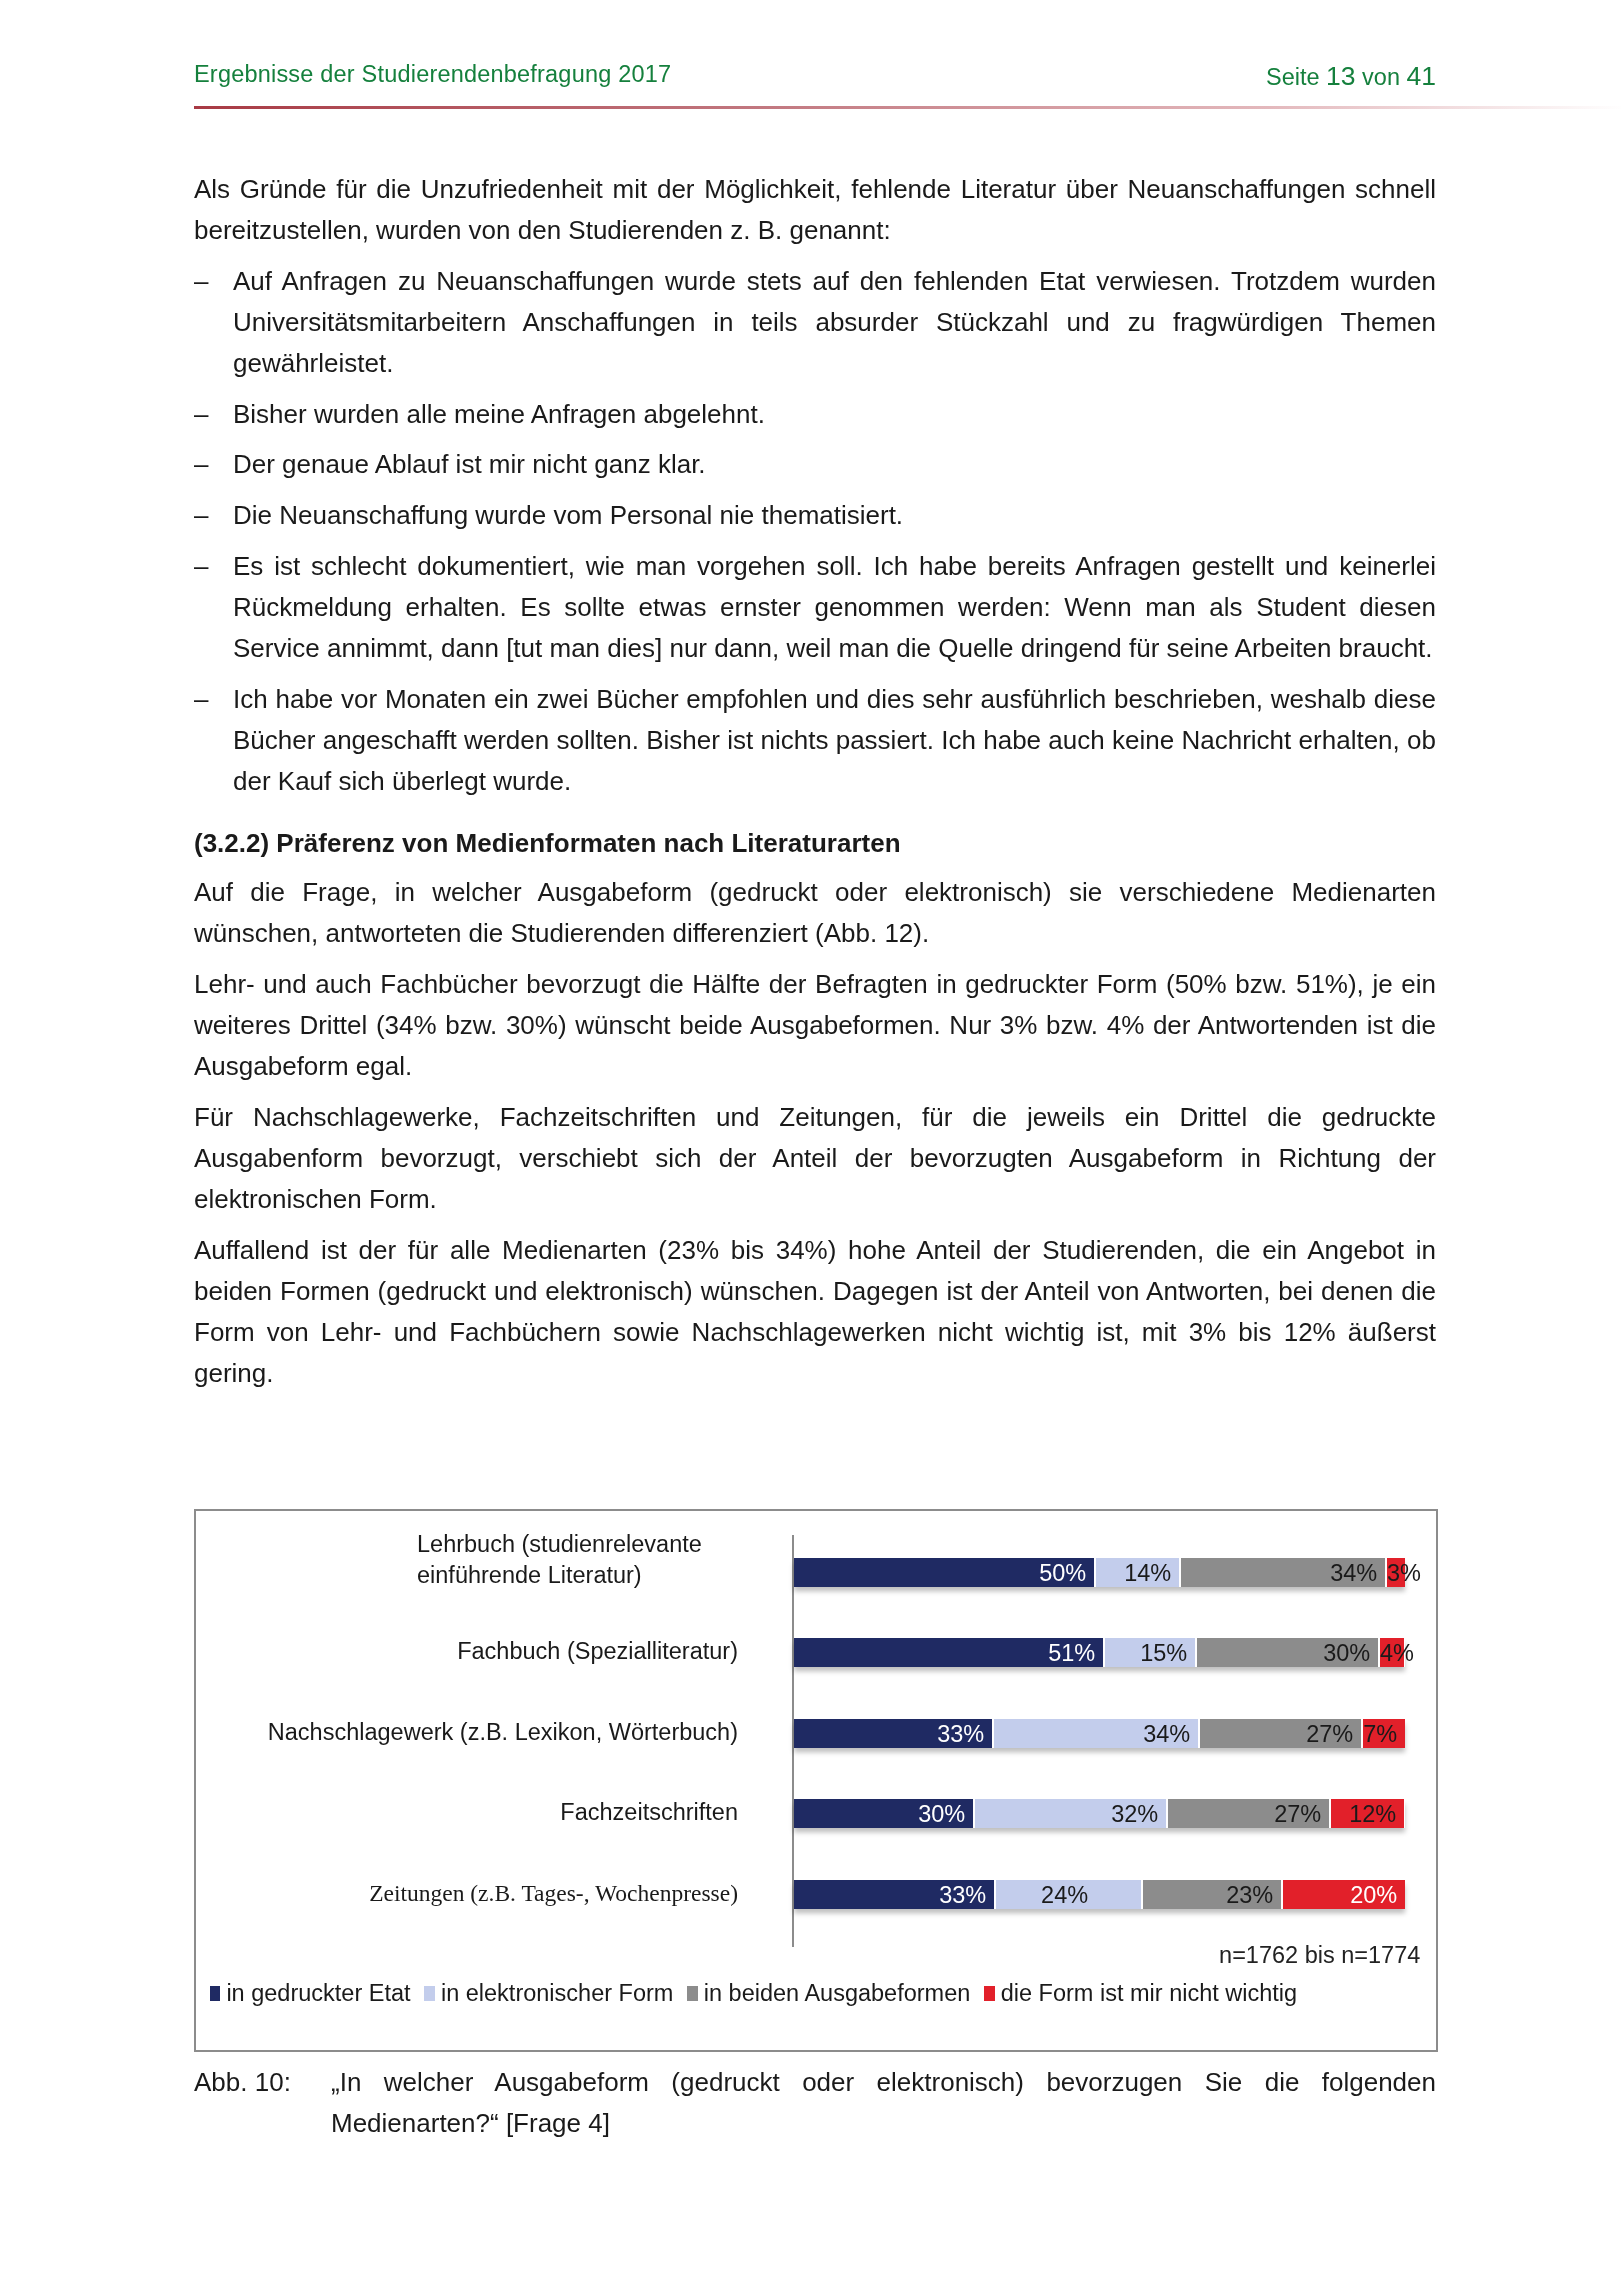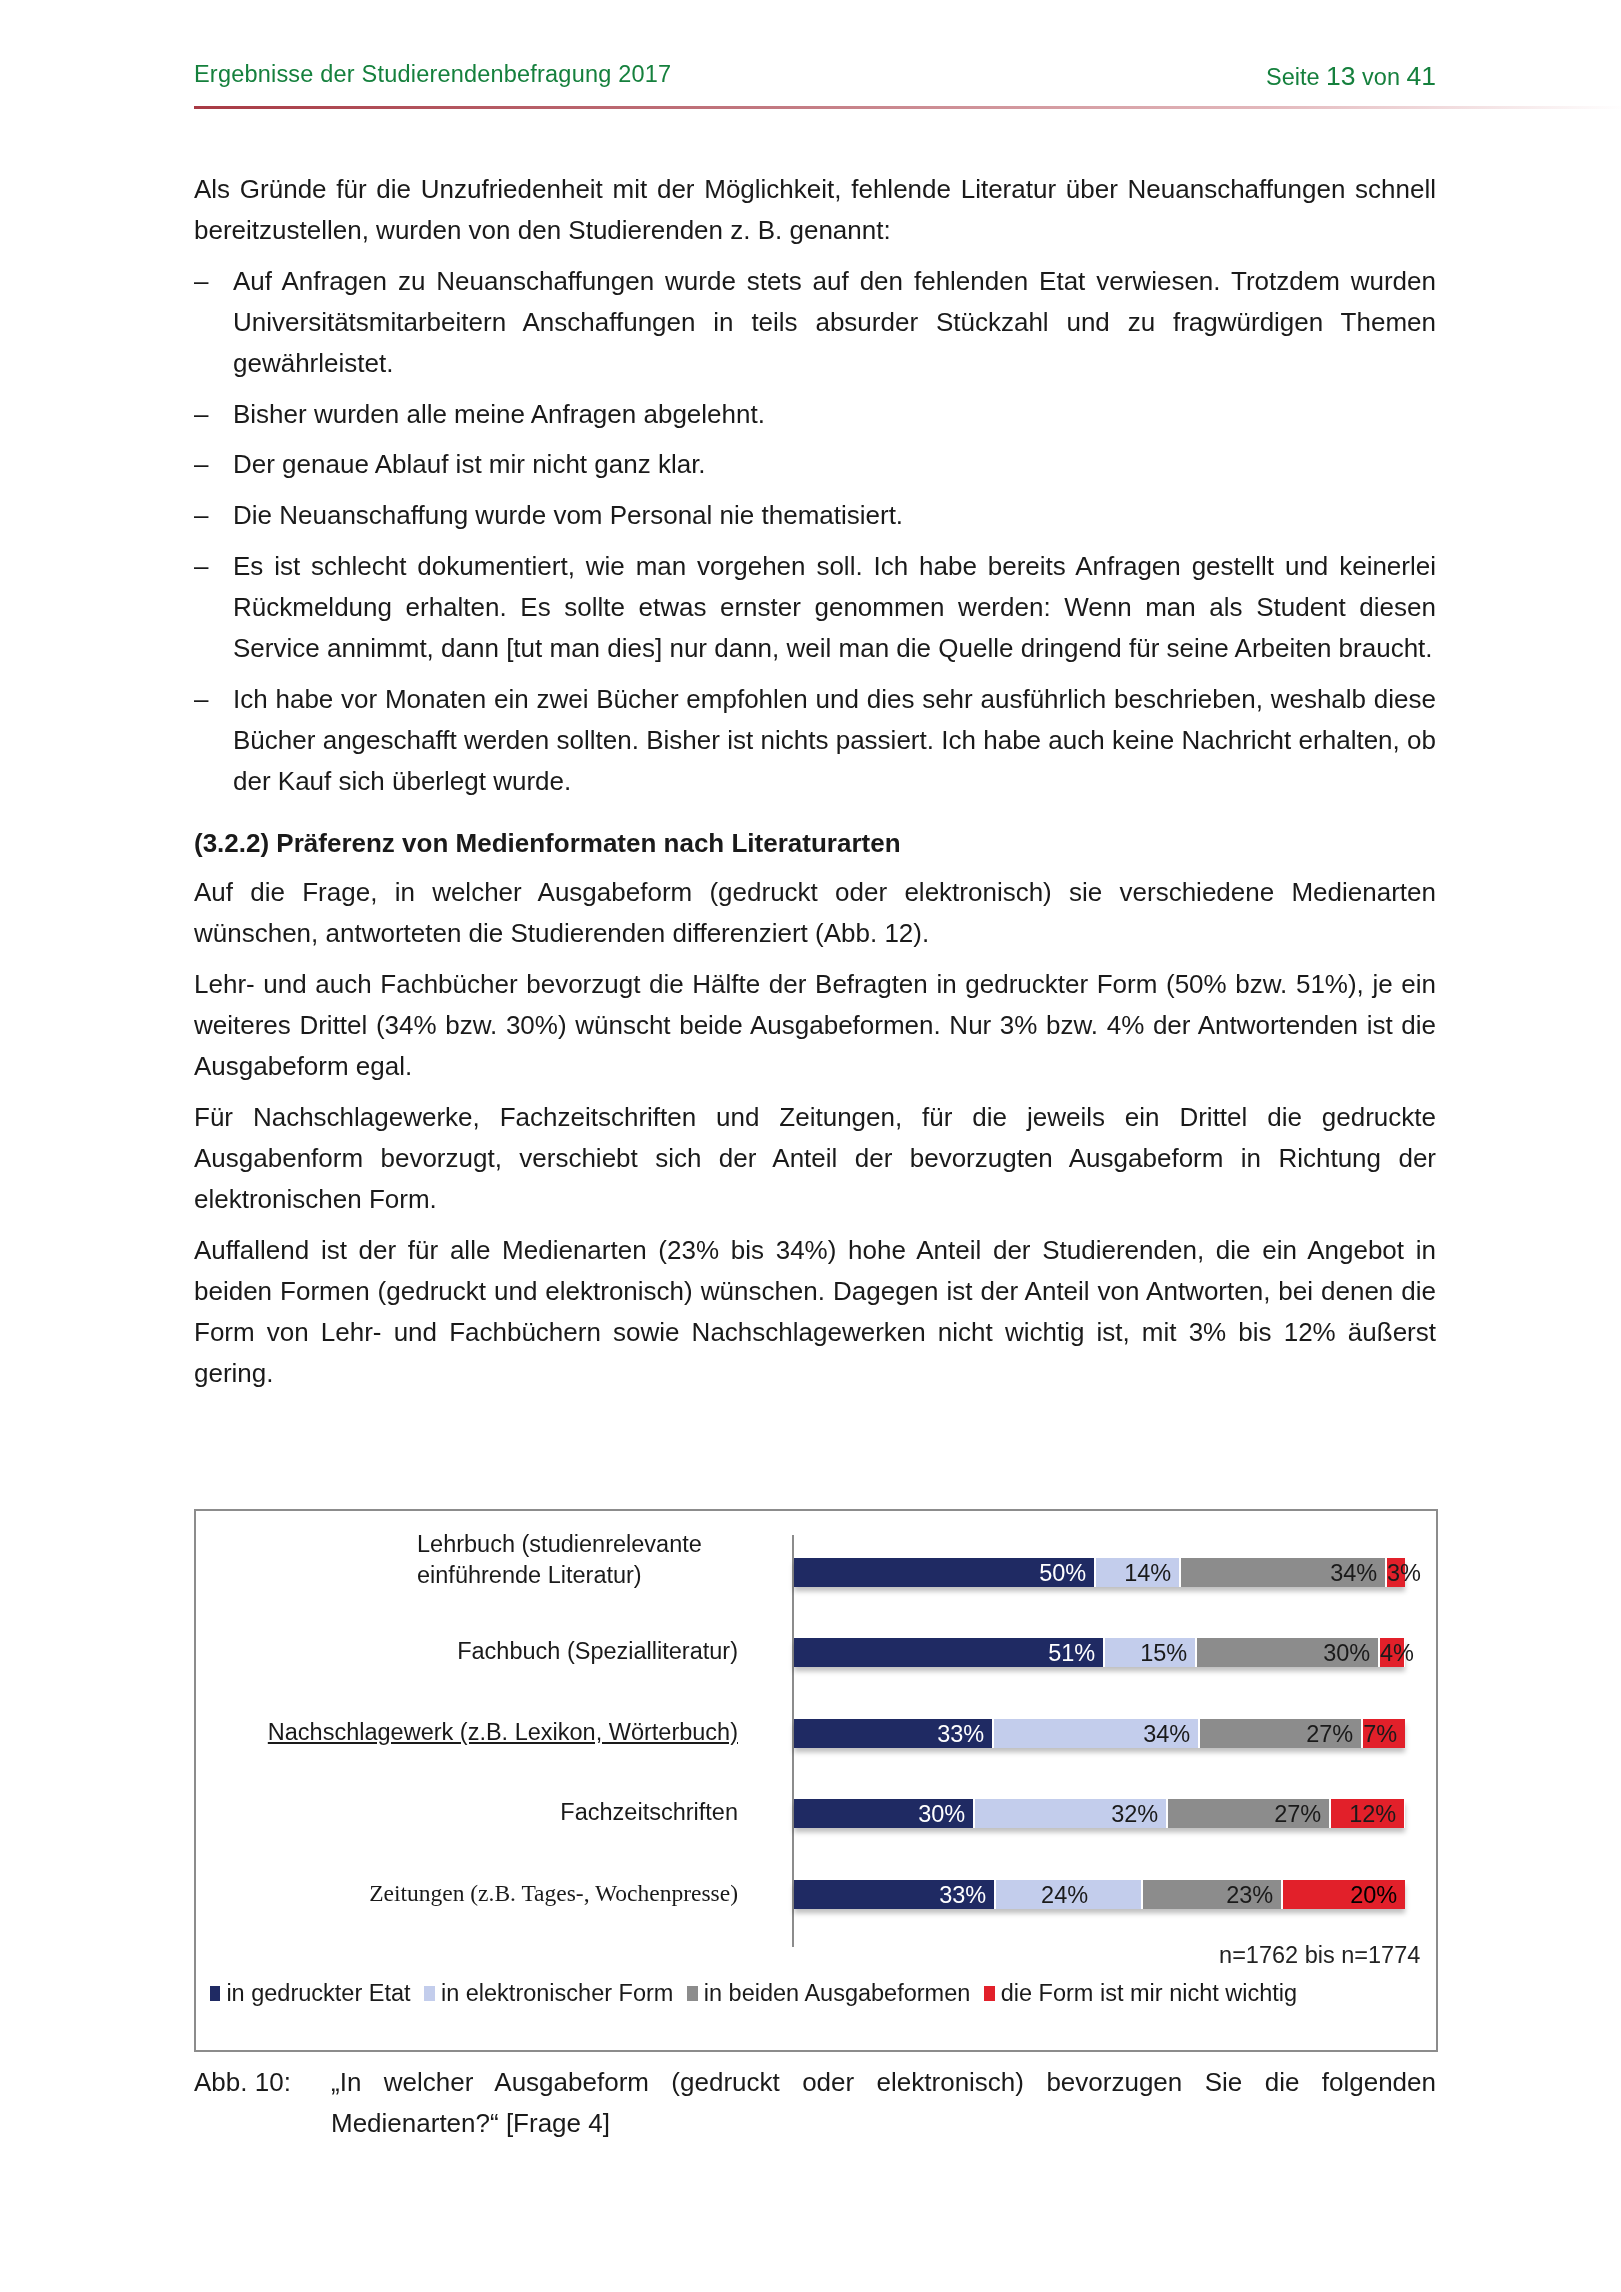--- a/index.html
+++ b/index.html
@@ -97,21 +97,21 @@
         <div class="bar-row" style="top: 288px;">
           <div class="seg" style="width: 181px; background: rgb(31, 42, 99); color: rgb(255, 255, 255);"><span class="val">30%</span></div>
           <div class="seg" style="width: 193px; background: rgb(195, 205, 236); color: rgb(26, 26, 26);"><span class="val">32%</span></div>
           <div class="seg" style="width: 163px; background: rgb(140, 140, 140); color: rgb(26, 26, 26);"><span class="val">27%</span></div>
           <div class="seg" style="width: 73px; background: rgb(226, 32, 42); color: rgb(26, 26, 26);"><span class="val">12%</span></div>
         </div>
         <div class="bar-row" style="top: 369px;">
           <div class="seg" style="width: 202px; background: rgb(31, 42, 99); color: rgb(255, 255, 255);"><span class="val">33%</span></div>
           <div class="seg" style="width: 147px; background: rgb(195, 205, 236); color: rgb(26, 26, 26); text-align: center;"><span class="val">24%</span></div>
           <div class="seg" style="width: 140px; background: rgb(140, 140, 140); color: rgb(26, 26, 26);"><span class="val">23%</span></div>
-          <div class="seg" style="width: 122px; background: rgb(226, 32, 42); color: #000000; padding-left: 40px;"><span class="val">20%</span></div>
+          <div class="seg" style="width: 122px; background: rgb(226, 32, 42); color: #ffffff; padding-left: 40px;"><span class="val">20%</span></div>
         </div>
       </div>
     <div class="note">n=1762 bis n=1774</div>
     <div class="legend" id="legend">
         <span class="legend-item">
           <span class="swatch" style="background: rgb(31, 42, 99);"></span>
           <span>in gedruckter Etat</span>
         </span>
         <span class="legend-item">
           <span class="swatch" style="background: rgb(195, 205, 236);"></span>
@@ -121,21 +121,21 @@
           <span class="swatch" style="background: rgb(140, 140, 140);"></span>
           <span>in beiden Ausgabeformen</span>
         </span>
         <span class="legend-item">
           <span class="swatch" style="background: rgb(226, 32, 42);"></span>
           <span>die Form ist mir nicht wichtig</span>
         </span>
       </div>
   <div class="cat-label" style="top: 17.6px; width: 333px; text-align: left; right: 686px;">Lehrbuch (studienrelevante einführende Literatur)</div>
       <div class="cat-label" style="top: 125px;">Fachbuch (Spezialliteratur)</div>
-      <div class="cat-label" style="top: 206px; text-decoration: underline;">Nachschlagewerk (z.B. Lexikon, Wörterbuch)</div>
+      <div class="cat-label" style="top: 206px;">Nachschlagewerk (z.B. Lexikon, Wörterbuch)</div>
       <div class="cat-label" style="top: 286px;">Fachzeitschriften</div>
       <div class="cat-label" style="top: 367px; font-family: Liberation Serif, serif;">Zeitungen (z.B. Tages-, Wochenpresse)</div>
     </div>
 
   <div class="caption">
     <span class="cap-label">Abb. 10:</span>
     <div class="cap-text">„In welcher Ausgabeform (gedruckt oder elektronisch) bevorzugen Sie die folgenden Medienarten?“ [Frage 4]</div>
   </div>
 </div>
 

